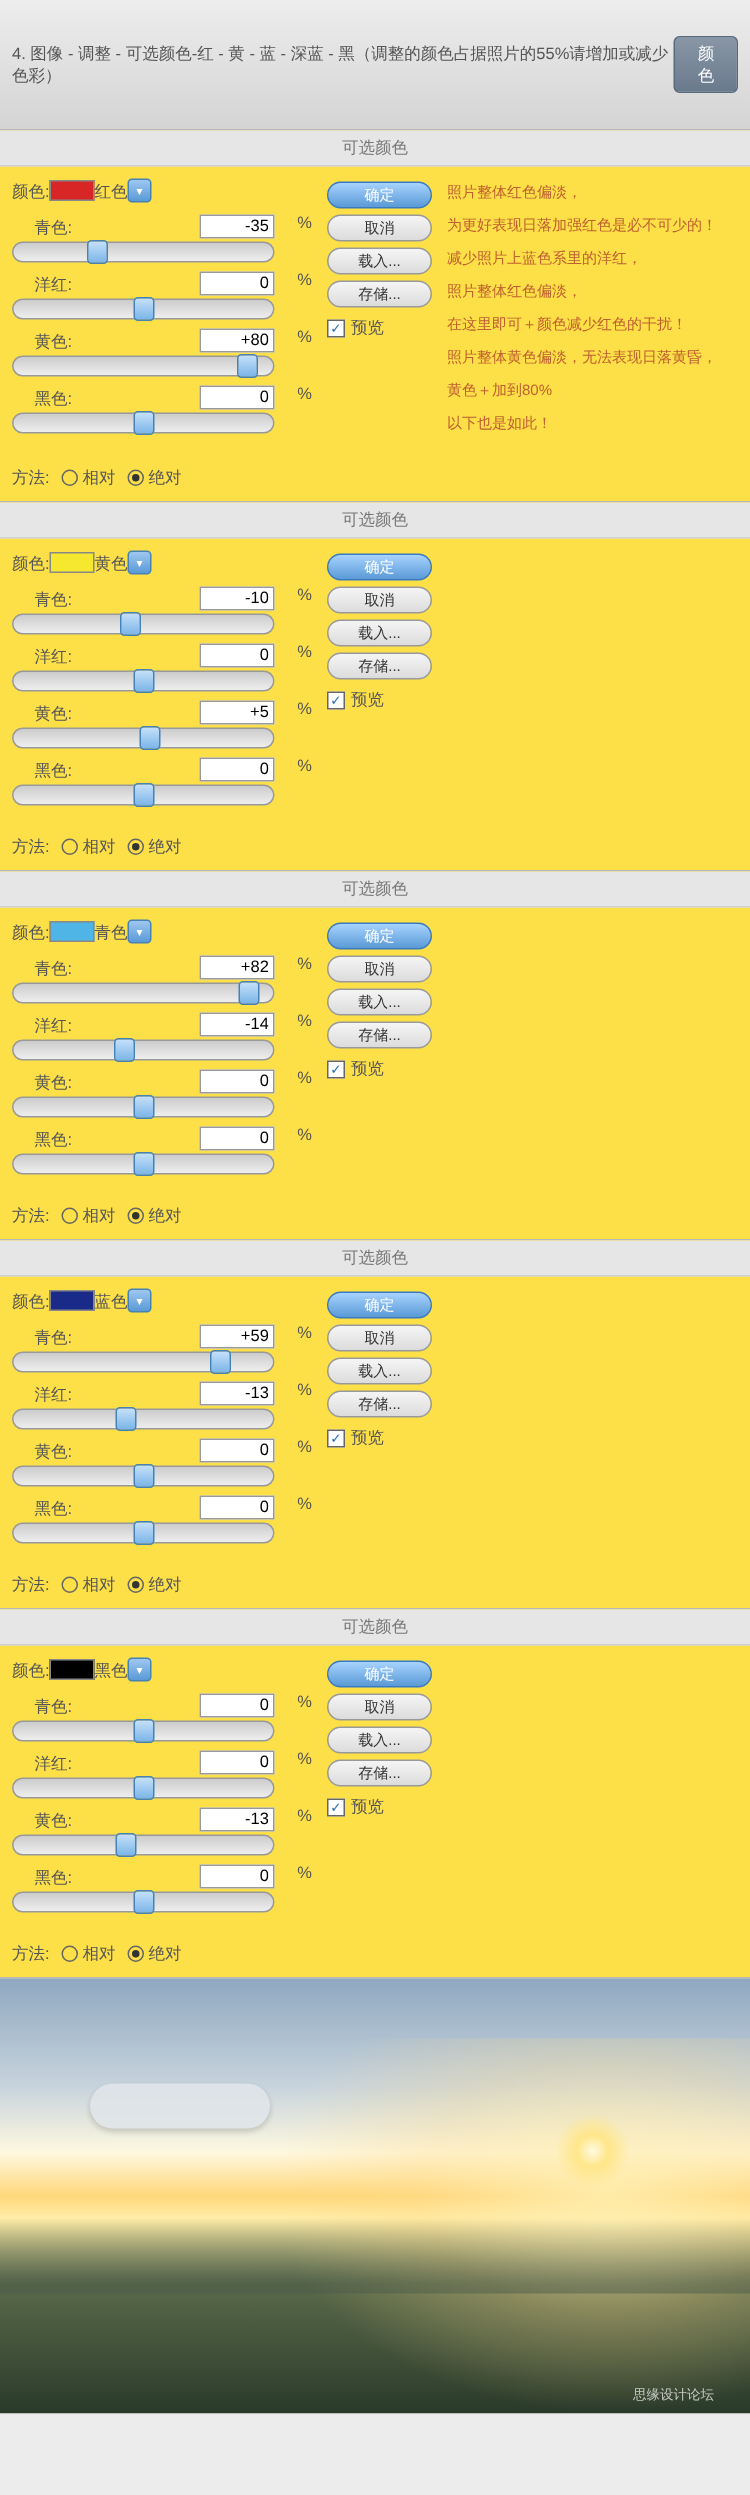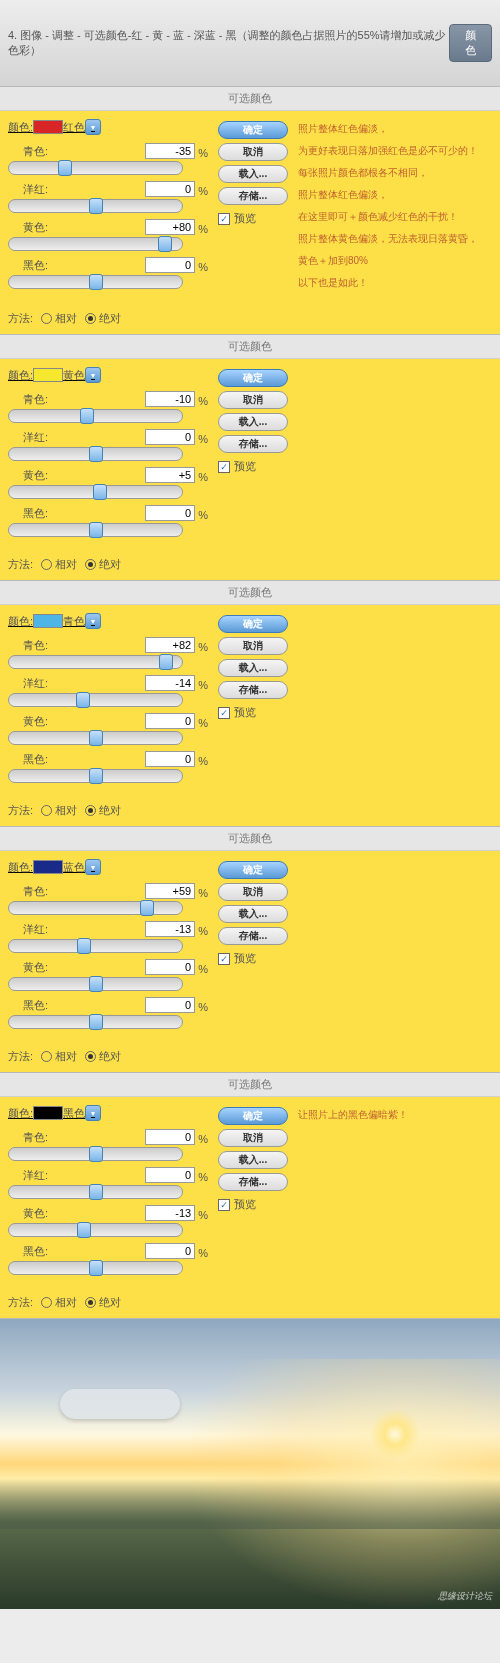--- a/index.html
+++ b/index.html
@@ -4,50 +4,50 @@
 <style>
 * { box-sizing: border-box; margin: 0; padding: 0; }
 body { font-family: "Microsoft YaHei", Arial, sans-serif; font-size: 11px; background: #ececec; width: 500px; }
 .header { background: linear-gradient(#ededed, #d4d4d4); padding: 24px 8px; display: flex; justify-content: space-between; align-items: center; border-bottom: 1px solid #b8b8b8; }
 .header-text { color: #555; font-size: 11px; }
 .header-btn { background: linear-gradient(#8896a6, #6a7a8d); color: #fff; border: 1px solid #5a6a7d; border-radius: 4px; padding: 3px 10px; font-size: 11px; }
 .panel { background: #fde047; border-bottom: 1px solid #b8b8b8; }
 .panel-title { text-align: center; padding: 4px; color: #777; font-size: 11px; background: #e6e6e6; border-bottom: 1px solid #d0d0d0; }
 .panel-body { display: flex; padding: 8px; gap: 10px; }
 .sliders { width: 200px; }
-.color-row { display: flex; align-items: center; gap: 0; margin-bottom: 8px; text-decoration: underline; }
+.color-row { display: flex; align-items: center; gap: 0; margin-bottom: 8px; }
 .color-label { color: #555; font-size: 11px; }
 .swatch { width: 30px; height: 14px; border: 1px solid #888; }
 .dropdown-arrow { width: 16px; height: 16px; background: linear-gradient(#9ec7f0,#5a9ad6); border: 1px solid #4682b4; border-radius: 3px; display: flex; align-items: center; justify-content: center; color: #fff; font-size: 8px; }
 .slider-row { margin-bottom: 6px; }
 .slider-head { display: flex; justify-content: space-between; align-items: center; margin-bottom: 2px; }
 .slider-label { color: #555; margin-left: 15px; }
-.slider-val-wrap { display: flex; align-items: flex-end; gap: 3px; }
+.slider-val-wrap { display: flex; align-items: flex-start; gap: 15px; }
 .slider-val { width: 50px; height: 16px; border: 1px solid #999; background: #fff; text-align: right; padding: 0 3px; font-size: 11px; }
 .pct { color: #555; }
 .track { width: 175px; height: 14px; position: relative; background: linear-gradient(#ccc,#eee); border: 1px solid #999; border-radius: 7px; }
 .thumb { position: absolute; top: -2px; width: 14px; height: 16px; background: linear-gradient(#c5e0f9,#7bb5e8); border: 1px solid #4682b4; border-radius: 3px; transform: translateX(-50%); }
-.buttons { width: 70px; display: flex; flex-direction: column; gap: 4px; padding-top: 2px; font-weight: bold; }
+.buttons { width: 70px; display: flex; flex-direction: column; gap: 4px; padding-top: 2px; }
 .btn { height: 18px; border-radius: 9px; border: 1px solid #6d9dcf; font-size: 10px; display: flex; align-items: center; justify-content: center; cursor: pointer; }
 .btn-primary { background: linear-gradient(#a7d3ff,#5a9ad6); color: #fff; border-color: #3a7abf; }
 .btn-sec { background: linear-gradient(#f5f5f5,#dcdcdc); color: #333; border-color: #999; }
 .preview-row { display: flex; align-items: center; gap: 4px; margin-top: 6px; font-size: 11px; color: #555; }
 .checkbox { width: 12px; height: 12px; border: 1px solid #666; background: #fff; display: flex; align-items: center; justify-content: center; font-size: 9px; color: #2a6fb5; }
 .notes { flex: 1; font-size: 10px; color: #c06030; line-height: 1.6; padding-top: 2px; }
 .notes p { margin-bottom: 6px; }
 .method-row { padding: 6px 8px 8px; display: flex; align-items: center; gap: 8px; color: #555; }
 .radio { width: 11px; height: 11px; border: 1px solid #666; border-radius: 50%; display: inline-flex; align-items: center; justify-content: center; }
 .radio.checked::after { content: ''; width: 5px; height: 5px; background: #333; border-radius: 50%; }
 .lbl { display: flex; align-items: center; gap: 3px; }
 .photo { width: 500px; height: 290px; background: linear-gradient(180deg, #8fa8c0 0%, #c8d4dd 25%, #fef8e0 40%, #ffd77a 50%, #ffeda8 55%, #5a6a4a 70%, #2a3a2a 100%); position: relative; overflow: hidden; }
 .sun { position: absolute; right: 80px; top: 90px; width: 50px; height: 50px; background: radial-gradient(circle, #fffae0 0%, #ffe68a 30%, rgba(255,230,138,0) 70%); border-radius: 50%; }
 .glow { position: absolute; right: 0; top: 40px; bottom: 0; width: 320px; background: radial-gradient(ellipse at 70% 40%, rgba(255,240,180,0.8), rgba(255,220,140,0.3) 40%, transparent 70%); }
 .cloud { position: absolute; left: 60px; top: 70px; width: 120px; height: 30px; background: #e0e5ea; border-radius: 15px; opacity: 0.9; box-shadow: 0 2px 4px rgba(0,0,0,0.2); }
 .hills { position: absolute; bottom: 80px; left: 0; right: 0; height: 50px; background: linear-gradient(180deg, transparent, #4a5a4a); opacity: 0.5; }
-.wm { position: absolute; right: 8px; bottom: 6px; font-size: 9px; color: rgba(255,255,255,0.7); font-style: italic; }
+.wm { position: absolute; right: 24px; bottom: 6px; font-size: 9px; color: rgba(255,255,255,0.7); }
 </style>
 </head>
 <body>
 
 <div class="header">
   <span class="header-text">4. 图像 - 调整 - 可选颜色-红 - 黄 - 蓝 - 深蓝 - 黑（调整的颜色占据照片的55%请增加或减少色彩）</span>
   <button class="header-btn">颜色</button>
 </div>
 
 <div id="panels">
@@ -119,21 +119,21 @@
           <div class="btn btn-sec">存储...</div>
         </div>
         <div class="preview-row">
           <span class="checkbox">✓</span>
           <span>预览</span>
         </div>
       </div>
       <div class="notes">
           <p>照片整体红色偏淡，</p>
           <p>为更好表现日落加强红色是必不可少的！</p>
-          <p>每张照片颜色都根各不相同，</p>
+          <p>减少照片上蓝色系里的洋红，</p>
           <p>照片整体红色偏淡，</p>
           <p>在这里即可＋颜色减少红色的干扰！</p>
           <p>照片整体黄色偏淡，无法表现日落黄昏，</p>
           <p>黄色＋加到80%</p>
           <p>以下也是如此！</p>
         </div>
     </div>
     <div class="method-row">
       <span>方法:</span>
       <span class="lbl">
@@ -467,23 +467,20 @@
           <div class="btn btn-primary">确定</div>
           <div class="btn btn-sec">取消</div>
           <div class="btn btn-sec">载入...</div>
           <div class="btn btn-sec">存储...</div>
         </div>
         <div class="preview-row">
           <span class="checkbox">✓</span>
           <span>预览</span>
         </div>
       </div>
-      <div class="notes">
-          <p>让照片上的黑色偏暗紫！</p>
-        </div>
     </div>
     <div class="method-row">
       <span>方法:</span>
       <span class="lbl">
           <span class="radio"></span>
           <span>相对</span>
         </span>
       <span class="lbl">
           <span class="radio checked"></span>
           <span>绝对</span>

